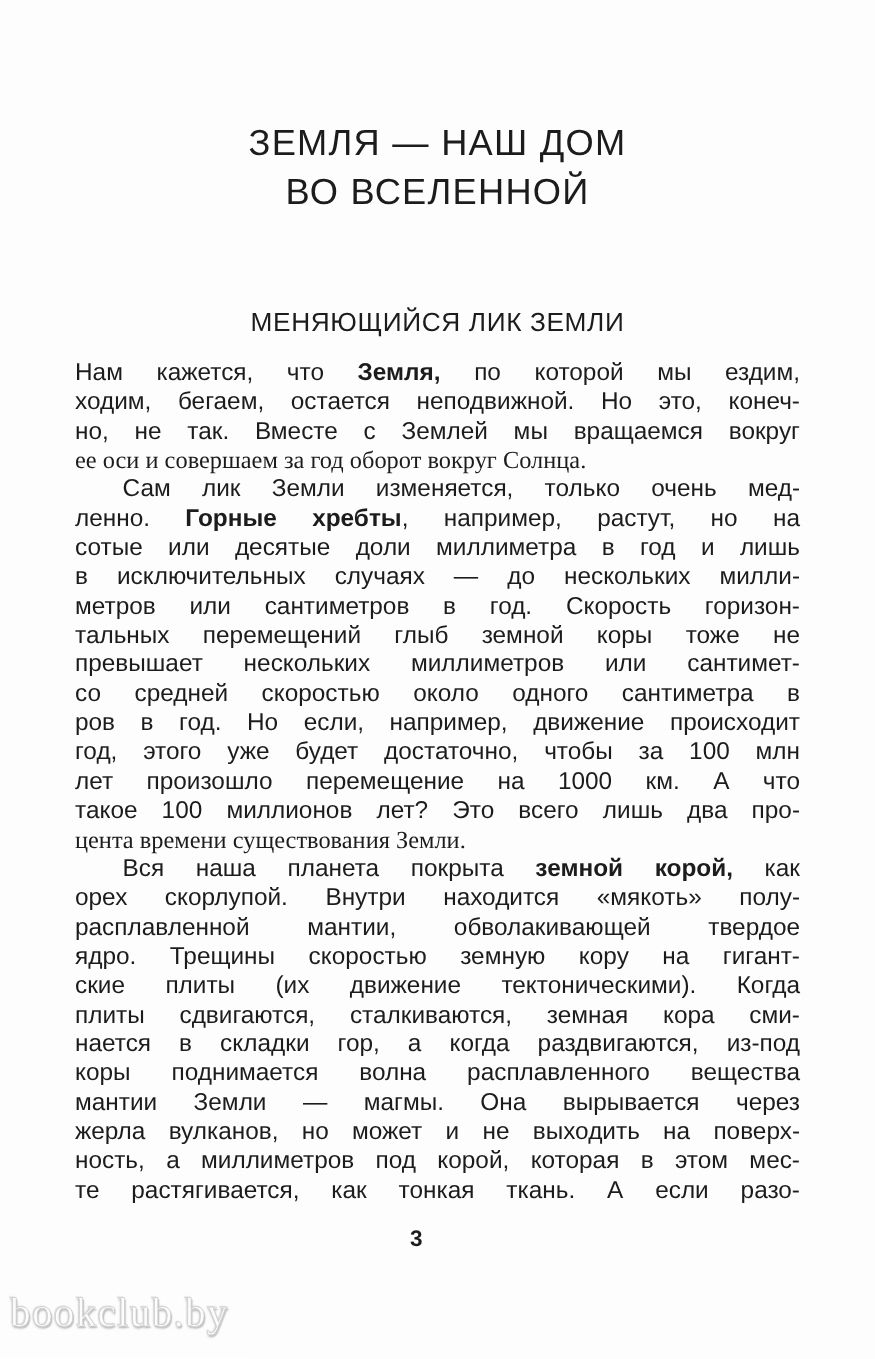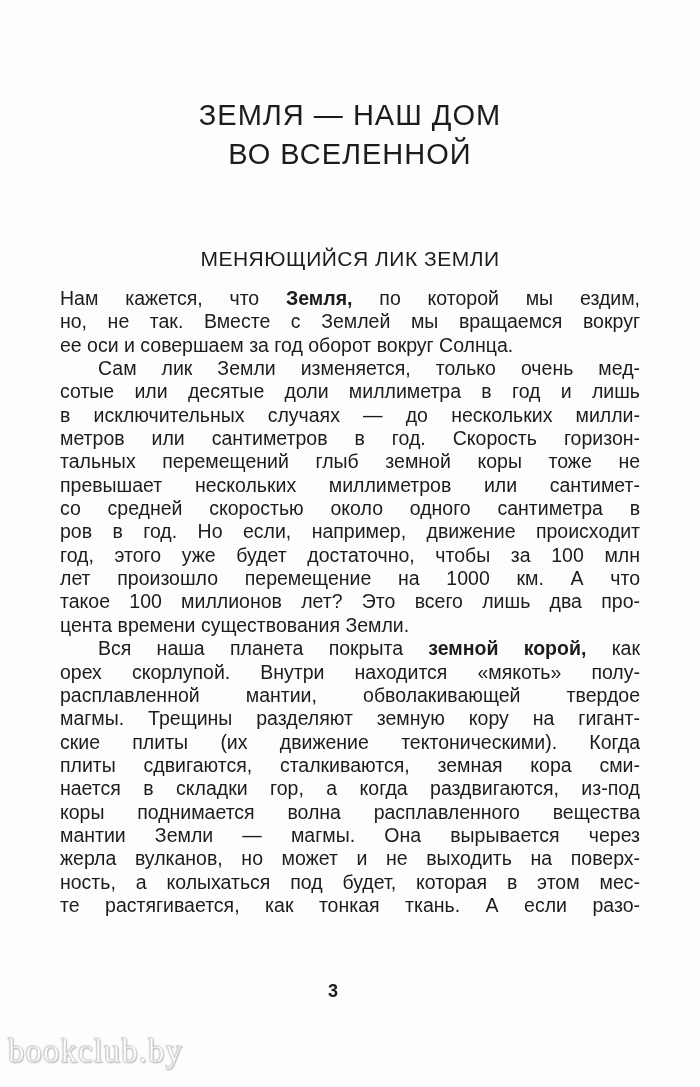--- a/index.html
+++ b/index.html
@@ -35,21 +35,21 @@
     position: absolute;
     top: 287px; left: 60px;
     width: 580px;
     font-size: 19.5px;
     line-height: 23.35px;
   }
   .line {
     text-align: justify;
     text-align-last: justify;
   }
-  .line.last { text-align-last: left; }
+  .line.last { text-align-last: left; font-family: Liberation Serif, serif; }
   .line.indent { text-indent: 38px; }
   .bold { font-weight: 700; }
   .page-number {
     position: absolute;
     top: 981px; left: 0;
     width: 666px;
     text-align: center;
     font-size: 18px;
     font-weight: 700;
   }
@@ -68,45 +68,47 @@
 <body>
 
 <div class="page">
 
   <h1 class="chapter-title"><span>ЗЕМЛЯ — НАШ ДОМ</span><br><span>ВО ВСЕЛЕННОЙ</span></h1>
 
   <h2 class="section-title">МЕНЯЮЩИЙСЯ ЛИК ЗЕМЛИ</h2>
 
   <div class="body-text">
       <div class="line"><span>Нам кажется, что </span><span class="bold">Земля,</span><span> по которой мы ездим,</span></div>
+      <div class="line"><span>ходим, бегаем, остается неподвижной. Но это, конеч-</span></div>
       <div class="line"><span>но, не так. Вместе с Землей мы вращаемся вокруг</span></div>
       <div class="line last"><span>ее оси и совершаем за год оборот вокруг Солнца.</span></div>
       <div class="line indent"><span>Сам лик Земли изменяется, только очень мед-</span></div>
+      <div class="line"><span>ленно. </span><span class="bold">Горные хребты</span><span>, например, растут, но на</span></div>
       <div class="line"><span>сотые или десятые доли миллиметра в год и лишь</span></div>
       <div class="line"><span>в исключительных случаях — до нескольких милли-</span></div>
       <div class="line"><span>метров или сантиметров в год. Скорость горизон-</span></div>
       <div class="line"><span>тальных перемещений глыб земной коры тоже не</span></div>
       <div class="line"><span>превышает нескольких миллиметров или сантимет-</span></div>
       <div class="line"><span>со средней скоростью около одного сантиметра в</span></div>
       <div class="line"><span>ров в год. Но если, например, движение происходит</span></div>
       <div class="line"><span>год, этого уже будет достаточно, чтобы за 100 млн</span></div>
       <div class="line"><span>лет произошло перемещение на 1000 км. А что</span></div>
       <div class="line"><span>такое 100 миллионов лет? Это всего лишь два про-</span></div>
       <div class="line last"><span>цента времени существования Земли.</span></div>
       <div class="line indent"><span>Вся наша планета покрыта </span><span class="bold">земной корой,</span><span> как</span></div>
       <div class="line"><span>орех скорлупой. Внутри находится «мякоть» полу-</span></div>
       <div class="line"><span>расплавленной мантии, обволакивающей твердое</span></div>
-      <div class="line"><span>магмы. Трещины разделяют земную кору на гигант-</span></div>
+      <div class="line"><span>ядро. Трещины скоростью земную кору на гигант-</span></div>
       <div class="line"><span>ские плиты (их движение тектоническими). Когда</span></div>
       <div class="line"><span>плиты сдвигаются, сталкиваются, земная кора сми-</span></div>
       <div class="line"><span>нается в складки гор, а когда раздвигаются, из-под</span></div>
       <div class="line"><span>коры поднимается волна расплавленного вещества</span></div>
       <div class="line"><span>мантии Земли — магмы. Она вырывается через</span></div>
       <div class="line"><span>жерла вулканов, но может и не выходить на поверх-</span></div>
-      <div class="line"><span>ность, а колыхаться под будет, которая в этом мес-</span></div>
+      <div class="line"><span>ность, а миллиметров под корой, которая в этом мес-</span></div>
       <div class="line"><span>те растягивается, как тонкая ткань. А если разо-</span></div>
     </div>
 
   <div class="page-number">3</div>
 
   <div class="watermark">bookclub.by</div>
 
 </div>
 
 </body></html>

